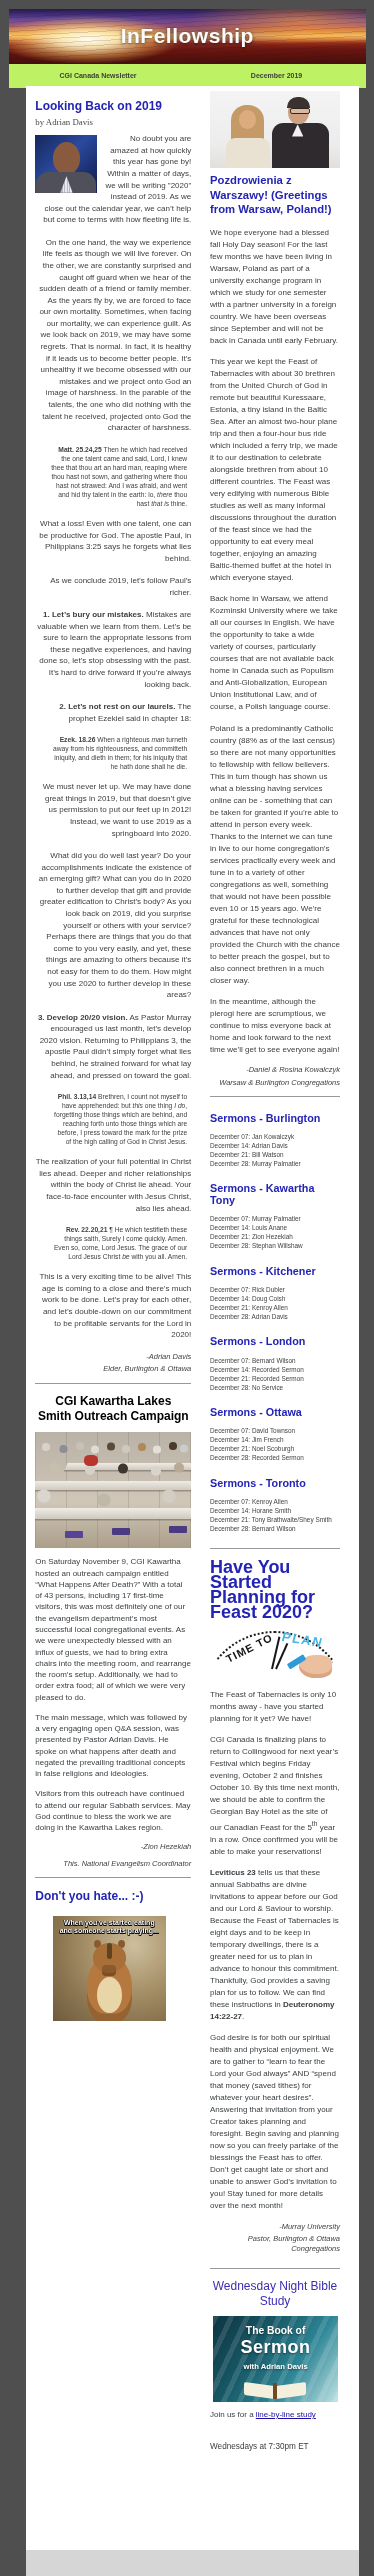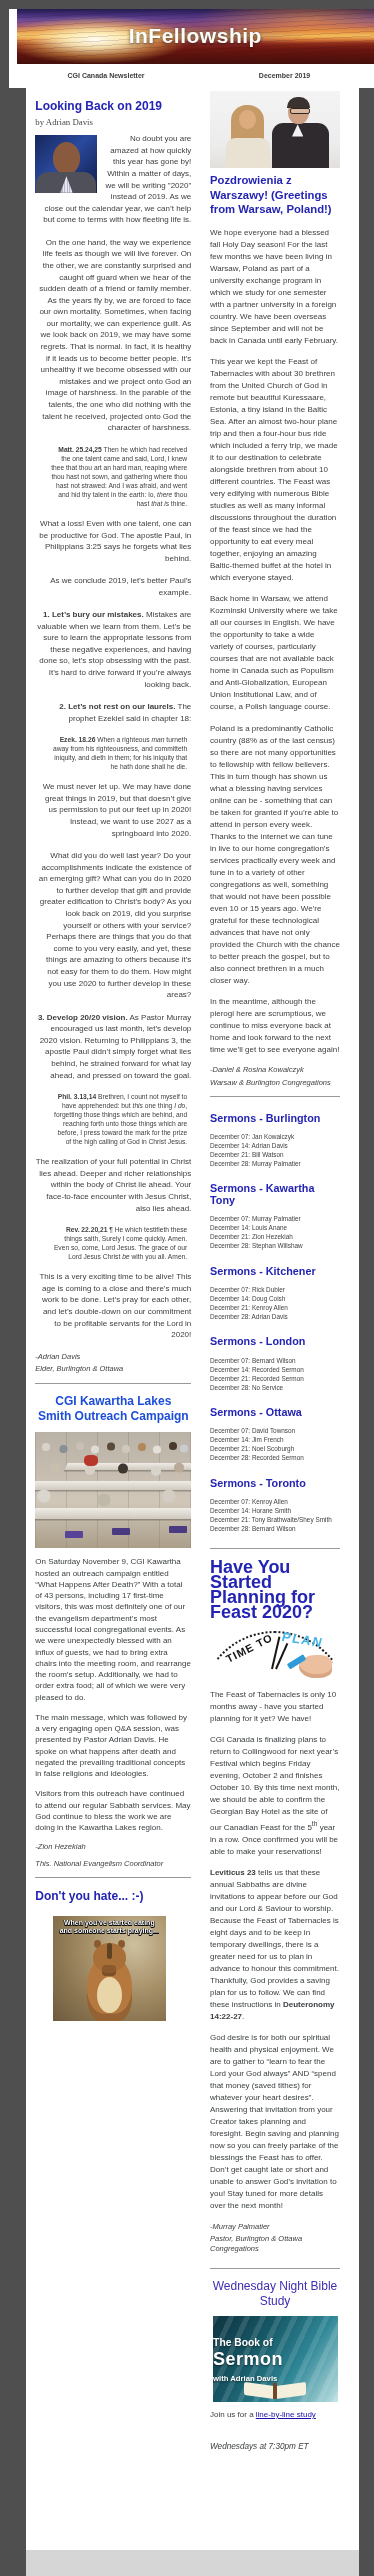--- a/index.html
+++ b/index.html
@@ -1,20 +1,20 @@
 <!DOCTYPE html>
 <html style="font-size:8.2px"><head>
 <meta charset="utf-8">
 <style>
   html,body{margin:0;padding:0;}
   body{background:#3e3e3e;font-family:"Liberation Sans",sans-serif;}
   .page{position:relative;width:375px;height:2698px;background:#4f4f4f;overflow:hidden;margin:0 auto;}
 
   
-  .header-box{position:absolute;left:8.8px;top:8.8px;width:357px;background:#ffffff;padding-left:8px;}
+  .header-box{position:absolute;left:8.8px;top:8.8px;width:357px;background:#bef264;}
   .banner{position:relative;height:55px;overflow:hidden;
     background:
       radial-gradient(ellipse 118px 30px at 22% 56%, #fffdf0 0%, rgba(255,240,185,.9) 25%, rgba(255,195,95,.45) 55%, rgba(255,190,90,0) 80%),
       radial-gradient(ellipse 165px 36px at 82% 22%, rgba(255,150,40,.6), rgba(255,150,40,0) 70%),
       radial-gradient(ellipse 134px 26px at 55% 38%, rgba(90,40,110,.5), rgba(90,40,110,0) 75%),
       linear-gradient(180deg,#241c4e 0%,#45307c 11%,#6d4a95 20%,#a05a7a 30%,#d98a4a 40%,#f2c968 49%,#d98040 55%,#8e2a1a 62%,#6e1710 72%,#5a120c 85%,#45100b 100%);}
   .banner-streaks{position:absolute;inset:0;background:repeating-linear-gradient(177deg,rgba(0,0,0,0) 0 3.6px,rgba(40,10,40,.14) 3.6px 4.6px);}
   .banner-title{position:relative;text-align:center;line-height:54px;font-size:21px;font-weight:bold;color:#fbfbfb;letter-spacing:0.5px;text-shadow:0 1px 3.6px rgba(0,0,0,.6);}
   .title-row{display:flex;height:24px;align-items:center;}
   .title-cell{width:50%;text-align:center;font-size:7px;font-weight:bold;color:#3d3d3d;}
@@ -27,21 +27,21 @@
   .byline{font-family:"Liberation Serif",serif;font-size:8.8px;color:#4a4a4a;margin:0 0 6.2px;}
 
   .repeat{display:contents;}
   .blk{color:#3e3e3e;text-align:right;}
   .blk.para{font-size:8px;line-height:11.6px;margin:0 0 10.8px;}
   .blk.quote{font-size:6.7px;line-height:9px;margin:9.3px 4.1px 10.3px 15.5px;}
   .rpara{font-size:8px;line-height:11.3px;color:#3c4043;margin:0 0 8.8px;}
   .col-right .rpara.warsaw{font-size:8px;line-height:12px;color:#3e3e3e;margin-bottom:9.3px;}
   .col-right .rpara.feast{font-size:8px;line-height:12px;margin-bottom:9.3px;}
 
-  .signoff{text-align:left;font-style:italic;font-size:7.5px;line-height:10.3px;color:#3f3f3f;margin:1px 0 8.2px;}
+  .signoff{text-align:right;font-style:italic;font-size:7.5px;line-height:10.3px;color:#3f3f3f;margin:1px 0 8.2px;}
   .signoff .role{margin-top:2.1px;}
   .signoff.spread .role{margin-top:6.2px;}
   hr.divider{border:none;border-top:0.5px solid #999;margin:4.1px 0 10.3px;}
 
   
   .adrian-photo{float:left;width:62px;height:58px;margin:1.5px 8.2px 3.1px 0;position:relative;overflow:hidden;
     background:linear-gradient(135deg,#16265c 0%,#2a4a9e 45%,#1b2f6e 75%,#101f4e 100%);}
   .ad-face{position:absolute;left:17.5px;top:7.2px;width:27px;height:32px;background:#8a5a3f;border-radius:50% 50% 46% 46%;}
   .ad-body{position:absolute;left:1px;bottom:-3.1px;width:60px;height:24px;background:#50505a;border-radius:12.4px 12.4px 0 0;}
   .ad-shirt{position:absolute;left:25px;bottom:0;width:12.4px;height:16.5px;background:repeating-linear-gradient(90deg,#e8e8f0 0 1.5px,#b8b8cc 1.5px 2.6px);clip-path:polygon(50% 0,0 100%,100% 100%);}
@@ -51,21 +51,21 @@
   .cp-lhair{position:absolute;left:20.6px;top:13.4px;width:33px;height:57px;background:#c59a66;border-radius:15.5px 15.5px 7.2px 7.2px;}
   .cp-lface{position:absolute;left:29px;top:18.5px;width:16.5px;height:19.6px;background:#dcab7e;border-radius:50%;}
   .cp-lbody{position:absolute;left:15.5px;top:47px;width:44px;height:31px;background:#e9e2d2;border-radius:9.3px 9.3px 0 0;}
   .cp-rhead{position:absolute;left:78px;top:9.3px;width:20.6px;height:24px;background:#cfa183;border-radius:46%;}
   .cp-rhair{position:absolute;left:77px;top:6.2px;width:23px;height:10.3px;background:#3a322e;border-radius:10.3px 10.3px 0 0;}
   .cp-rglasses{position:absolute;left:80px;top:16.5px;width:17.5px;height:4.6px;border:1px solid #2c2620;border-radius:2.1px;background:rgba(255,255,255,.25);}
   .cp-rbody{position:absolute;left:62px;top:32px;width:57px;height:46px;background:#2e2a2e;border-radius:11.3px 11.3px 0 0;}
   .cp-rshirt{position:absolute;left:82px;top:33px;width:11.3px;height:12.4px;background:#f2f2f2;clip-path:polygon(50% 0,0 100%,100% 100%);}
 
   
-  .outreach-title{text-align:center;font-size:12px;line-height:15.5px;color:#1d4ed8;font-weight:bold;margin:6.2px 0 7.2px;}
+  .outreach-title{text-align:center;font-size:12px;line-height:15.5px;color:#000000;font-weight:bold;margin:6.2px 0 7.2px;}
   .meeting-photo{position:relative;width:156px;height:116px;overflow:hidden;margin:0 0 8.2px;
     background:linear-gradient(180deg,#b9b2a6 0%,#c6bdb0 35%,#d0c7b9 60%,#ab9f8a 100%);}
   .mt-wall{position:absolute;inset:0;background:repeating-linear-gradient(90deg,rgba(120,110,95,.25) 0 1px,rgba(0,0,0,0) 1px 31px);}
   .mt-table{position:absolute;height:9.3px;background:linear-gradient(180deg,#efece6,#cfc9bf);transform:skewX(-24deg);box-shadow:0 1.5px 0 rgba(60,50,40,.35);}
   .mt-t1{left:-10.3px;top:49px;width:175px;}
   .mt-t2{left:-20.6px;top:76px;width:196px;height:11.3px;}
   .mt-t3{left:31px;top:31px;width:144px;height:7.2px;}
   .mt-crowd{position:absolute;left:7.2px;top:11.3px;width:7.7px;height:7.7px;border-radius:50%;background:#d8d2c8;
     box-shadow:17.5px 2.1px 0 #8a8f96,34px -1px 0 #c8c0b4,49px 2.6px 0 #e0dbd2,65px -0.5px 0 #5a4a3a,80px 2.1px 0 #d0c8bc,96px 0 0 #b0885a,111px 2.6px 0 #e4e0d8,127px -1px 0 #4a3a2e,138px 1.5px 0 #caccce,
     9.3px 20.6px 0 1px #c8beae,44px 23px 0 1px #d6d0c6,77px 21.6px 0 1px #3e3630,110px 24px 0 1px #d8d4cc,133px 20.6px 0 1px #b8aa96,
@@ -100,32 +100,32 @@
   .tp-hand1{position:absolute;left:54px;top:14.4px;width:2.1px;height:33px;background:#161616;transform:rotate(13deg);transform-origin:bottom center;}
   .tp-hand2{position:absolute;left:58px;top:19.6px;width:2.1px;height:28px;background:#161616;transform:rotate(24deg);transform-origin:bottom center;}
   .tp-fist{position:absolute;right:1px;bottom:1px;width:33px;height:23px;background:#ecbf9f;border-radius:55% 40% 40% 55%;box-shadow:inset 0 -4.1px 0 rgba(190,130,95,.4);}
   .tp-marker{position:absolute;right:28px;bottom:14.4px;width:18.5px;height:5.7px;background:#2e9ad8;transform:rotate(-32deg);border-radius:1px;}
 
   
   .bible-title{text-align:center;font-size:12px;line-height:15px;color:#3d2eb4;font-weight:normal;margin:10.3px 0 6.2px;}
   .psalms-image{position:relative;width:125px;height:86px;margin:0 0 8.2px 3.1px;overflow:hidden;
     background:linear-gradient(125deg,#0e3340 0%,#175866 35%,#2e8696 65%,#bfe3e4 100%);}
   .ps-rays{position:absolute;inset:0;background:repeating-linear-gradient(115deg,rgba(255,255,255,.12) 0 5.2px,rgba(255,255,255,0) 5.2px 14.4px);}
-  .ps-text{position:absolute;top:21px;left:0;width:100%;text-align:left;color:#fff;text-shadow:0 1px 2.1px rgba(0,0,0,.5);}
+  .ps-text{position:absolute;top:9px;left:0;width:100%;text-align:center;color:#fff;text-shadow:0 1px 2.1px rgba(0,0,0,.5);}
   .ps-l1{font-size:10.3px;font-weight:bold;}
   .ps-l2{font-size:18px;font-weight:bold;letter-spacing:0.5px;margin-top:1px;}
   .ps-l3{font-size:7.7px;font-weight:bold;margin-top:4.1px;}
   .ps-book{position:absolute;left:31px;bottom:2.1px;width:62px;height:17.5px;}
   .ps-page{position:absolute;bottom:2.1px;width:30px;height:13.4px;background:#f5f0dd;}
   .ps-pl{left:0;transform:skewY(8deg);border-radius:2.1px 0 0 2.1px;}
   .ps-pr{right:0;transform:skewY(-8deg);border-radius:0 2.1px 2.1px 0;}
   .ps-spine{position:absolute;left:29px;bottom:1px;width:4.1px;height:15.5px;background:#6e4a26;}
   .join-line{font-size:8px;color:#3c4043;margin:3.1px 0 10.3px;}
   .join-link{color:#1a0dab;text-decoration:underline;cursor:pointer;}
-  .schedule{font-style:italic;font-size:8.2px;color:#3c4043;margin-bottom:5.2px;margin-top:23px;}
+  .schedule{font-size:8.2px;color:#3c4043;margin-bottom:5.2px;margin-top:23px;}
 
   
   .footer{position:absolute;left:26px;top:2550px;width:333px;height:140px;background:#d6d6d6;}
 </style>
 </head>
 <body>
 
 <div class="page">
 
   <div class="header-box">
@@ -155,29 +155,29 @@
           
         
             <div class="blk para">No doubt you are amazed at how quickly this year has gone by! Within a matter of days, we will be writing "2020" instead of 2019. As we close out the calendar year, we can’t help but come to terms with how fleeting life is.</div>
           
             <div class="blk para">On the one hand, the way we experience life feels as though we will live forever. On the other, we are constantly surprised and caught off guard when we hear of the sudden death of a friend or family member. As the years fly by, we are forced to face our own mortality. Sometimes, when facing our mortality, we can experience guilt. As we look back on 2019, we may have some regrets. That is normal. In fact, it is healthy if it leads us to become better people. It’s unhealthy if we become obsessed with our mistakes and we project onto God an image of harshness. In the parable of the talents, the one who did nothing with the talent he received, projected onto God the character of harshness.</div>
           
             <div class="blk quote"><b>Matt. 25.24,25</b> Then he which had received the one talent came and said, Lord, I knew thee that thou art an hard man, reaping where thou hast not sown, and gathering where thou hast not strawed: And I was afraid, and went and hid thy talent in the earth: lo, <i>there</i> thou hast <i>that is</i> thine.</div>
           
             <div class="blk para">What a loss! Even with one talent, one can be productive for God. The apostle Paul, in Philippians 3:25 says he forgets what lies behind.</div>
           
-            <div class="blk para">As we conclude 2019, let’s better Paul’s example.</div>
+            <div class="blk para">As we conclude 2019, let’s follow Paul’s richer.</div>
           
             <div class="blk para"><b>1. Let’s bury our mistakes.</b> Mistakes are valuable when we learn from them. Let’s be<br>sure to learn the appropriate lessons from these negative experiences, and having done so, let’s stop obsessing with the past. It’s hard to drive forward if you’re always looking back.</div>
           
             <div class="blk para"><b>2. Let’s not rest on our laurels.</b> The prophet Ezekiel said in chapter 18:</div>
           
             <div class="blk quote"><b>Ezek. 18.26</b> When a righteous <i>man</i> turneth away from his righteousness, and committeth iniquity, and dieth in them; for his iniquity that he hath done shall he die.</div>
           
-            <div class="blk para">We must never let up. We may have done great things in 2019, but that doesn’t give us permission to put our feet up in 2020! Instead, we want to use 2027 as a springboard into 2020.</div>
+            <div class="blk para">We must never let up. We may have done great things in 2019, but that doesn’t give us permission to put our feet up in 2012! Instead, we want to use 2019 as a springboard into 2020.</div>
           
             <div class="blk para">What did you do well last year? Do your accomplishments indicate the existence of an emerging gift? What can you do in 2020 to further develop that gift and provide greater edification to Christ’s body? As you look back on 2019, did you surprise yourself or others with your service? Perhaps there are things that you do that come to you very easily, and yet, these things are amazing to others because it’s not easy for them to do them. How might you use 2020 to further develop in these areas?</div>
           
             <div class="blk para"><b>3. Develop 20/20 vision.</b> As Pastor Murray encouraged us last month, let’s develop<br>2020 vision. Returning to Philippians 3, the apostle Paul didn’t simply forget what lies<br>behind, he strained forward for what lay ahead, and pressed on toward the goal.</div>
           
             <div class="blk quote"><b>Phil. 3.13,14</b> Brethren, I count not myself to have apprehended: but <i>this</i> one thing <i>I do</i>, forgetting those things which are behind, and reaching forth unto those things which are before, I press toward the mark for the prize of the high calling of God in Christ Jesus.</div>
           
             <div class="blk para">The realization of your full potential in Christ lies ahead. Deeper and richer relationships within the body of Christ lie ahead. Your face-to-face encounter with Jesus Christ, also lies ahead.</div>
           
             <div class="blk quote"><b>Rev. 22.20,21</b> ¶ He which testifieth these things saith, Surely I come quickly. Amen. Even so, come, Lord Jesus. The grace of our Lord Jesus Christ <i>be</i> with you all. Amen.</div>
@@ -345,21 +345,21 @@
           <div class="rpara feast">The Feast of Tabernacles is only 10 months away - have you started planning for it yet? We have!</div>
         
           <div class="rpara feast">CGI Canada is finalizing plans to return to Collingwood for next year’s Festival which begins Friday evening, October 2 and finishes October 10. By this time next month, we should be able to confirm the Georgian Bay Hotel as the site of our Canadian Feast for the 5<sup>th</sup> year in a row. Once confirmed you will be able to make your reservations!</div>
         
           <div class="rpara feast"><b>Leviticus 23</b> tells us that these annual Sabbaths are divine invitations to appear before our God and our Lord &amp; Saviour to worship. Because the Feast of Tabernacles is eight days and to be keep in temporary dwellings, there is a greater need for us to plan in advance to honour this commitment. Thankfully, God provides a saving plan for us to follow. We can find these instructions in <b>Deuteronomy 14:22-27</b>.</div>
         
           <div class="rpara feast">God desire is for both our spiritual health and physical enjoyment. We are to gather to “learn to fear the Lord your God always” AND “spend that money (saved tithes) for whatever your heart desires”. Answering that invitation from your Creator takes planning and foresight. Begin saving and planning now so you can freely partake of the blessings the Feast has to offer. Don’t get caught late or short and unable to answer God’s invitation to you! Stay tuned for more details over the next month!</div>
         </div>
 
       <div class="signoff">
-        <div>-Murray Palmatier</div>
+        <div>-Murray University</div>
         <div class="role">Pastor, Burlington &amp; Ottawa Congregations</div>
       </div>
       <hr class="divider" style="margin-top:13.4px;">
 
       <div class="bible-title">Wednesday Night Bible Study</div>
 
       <div class="psalms-image">
         <div class="ps-rays"></div>
         <div class="ps-text">
           <div class="ps-l1">The Book of</div>

